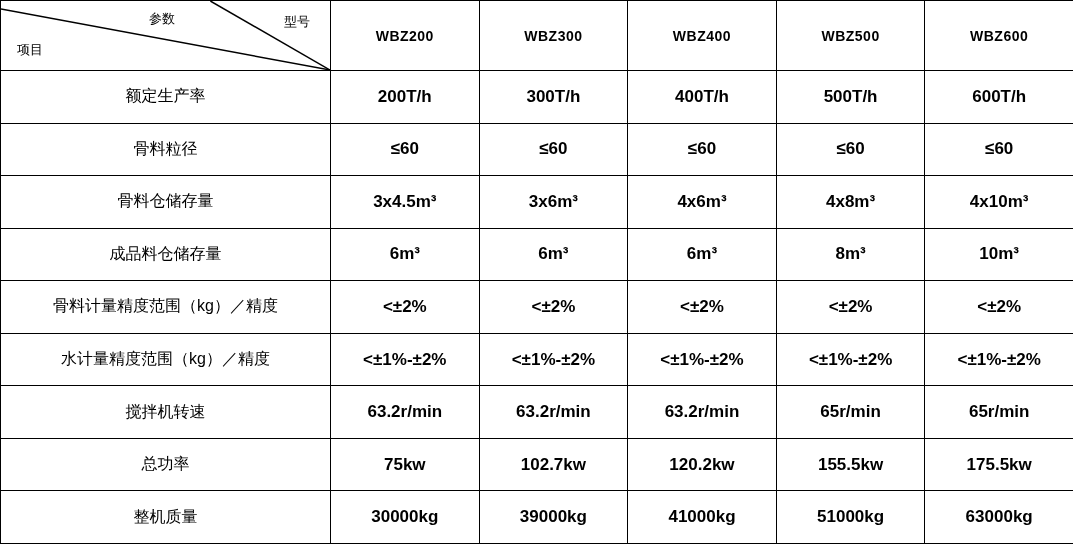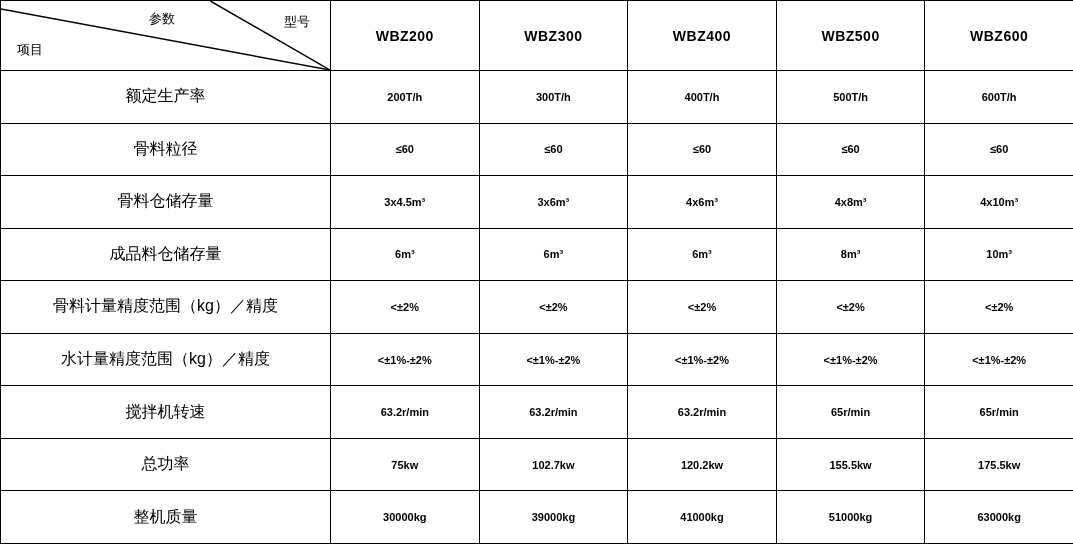--- a/index.html
+++ b/index.html
@@ -41,21 +41,21 @@
     font-size: 14px;
     letter-spacing: 0.5px;
   }
   .label-cell {
     font-weight: normal;
     font-size: 16px;
     margin-left: 26px;
   }
   .value-cell {
     font-weight: bold;
-    font-size: 11px;
+    font-size: 17px;
   }
   .corner-cell {
     position: relative;
     padding: 0;
   }
   .corner-cell svg {
     position: absolute;
     left: 0; top: 0;
     width: 100%;
     height: 100%;

